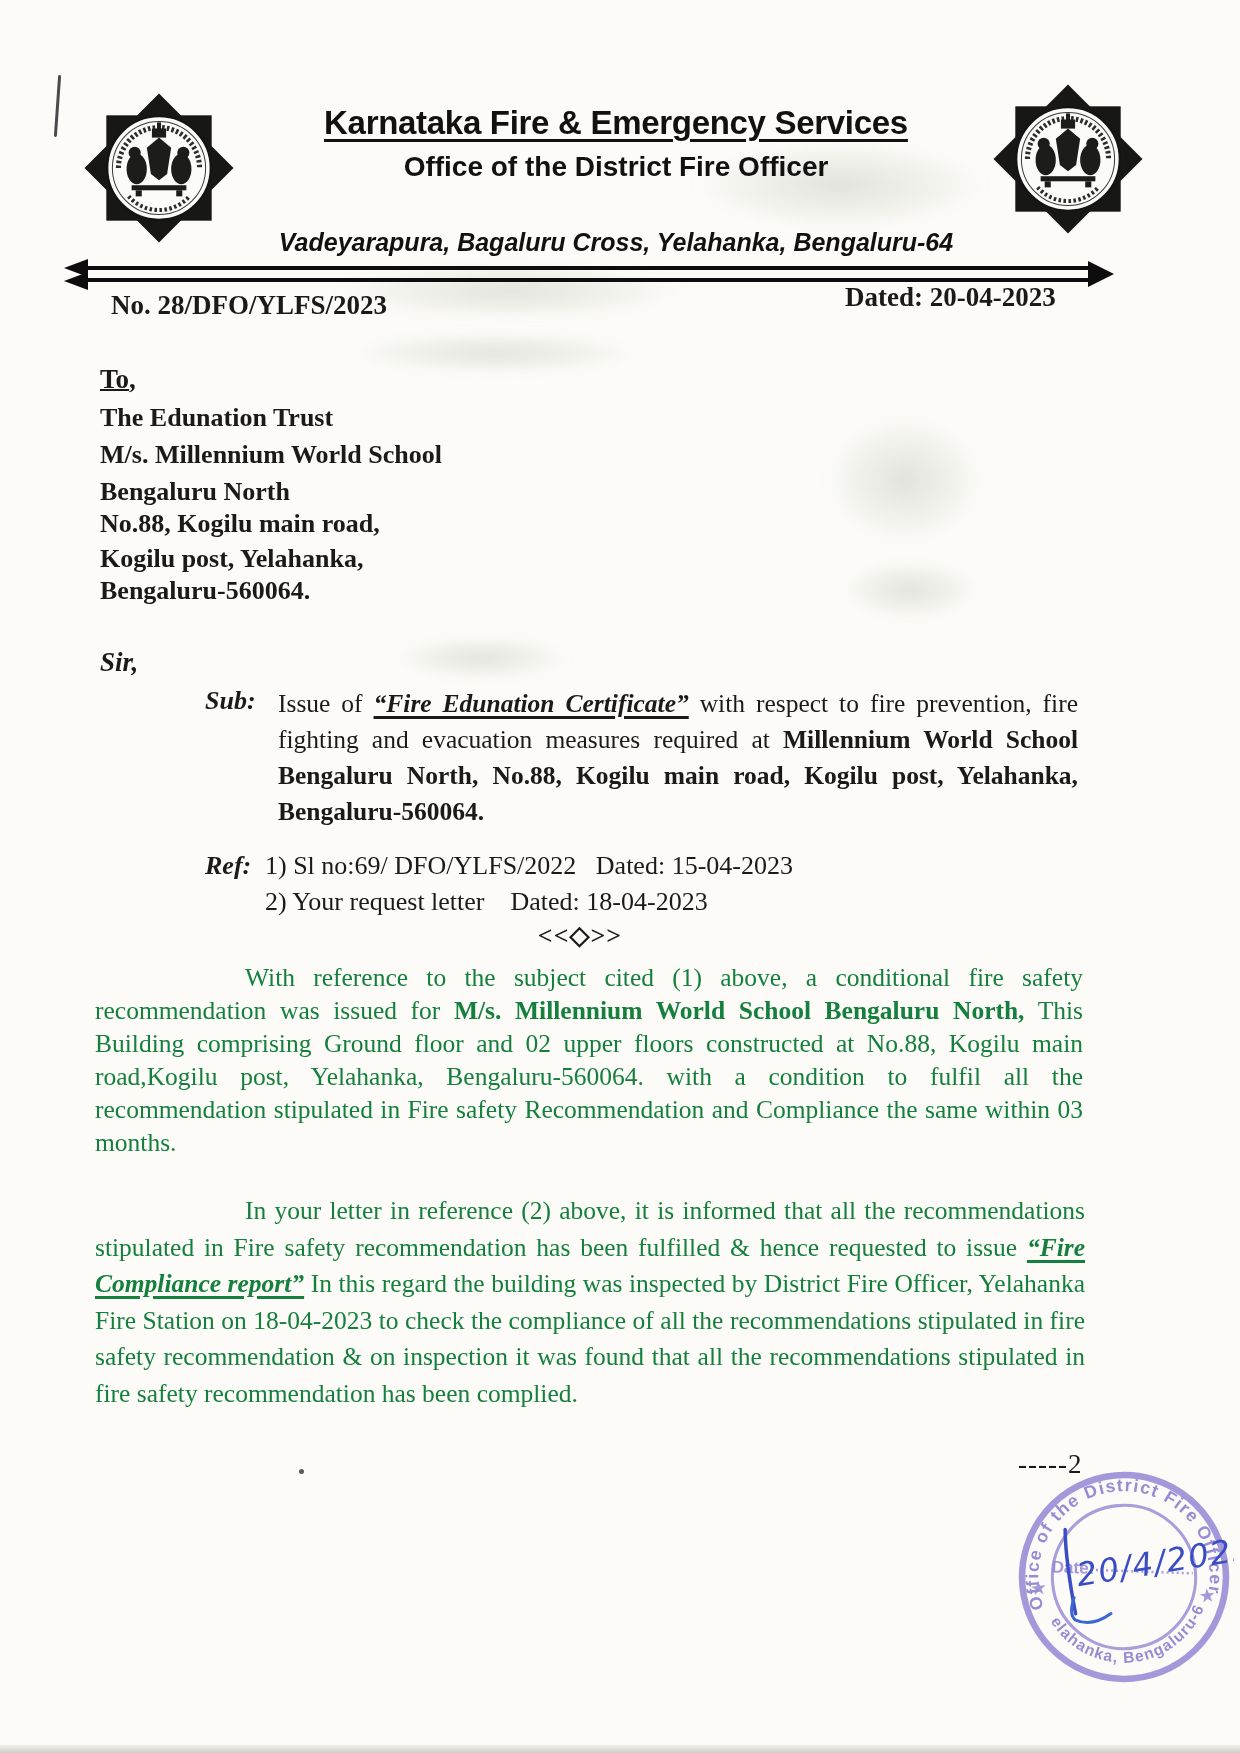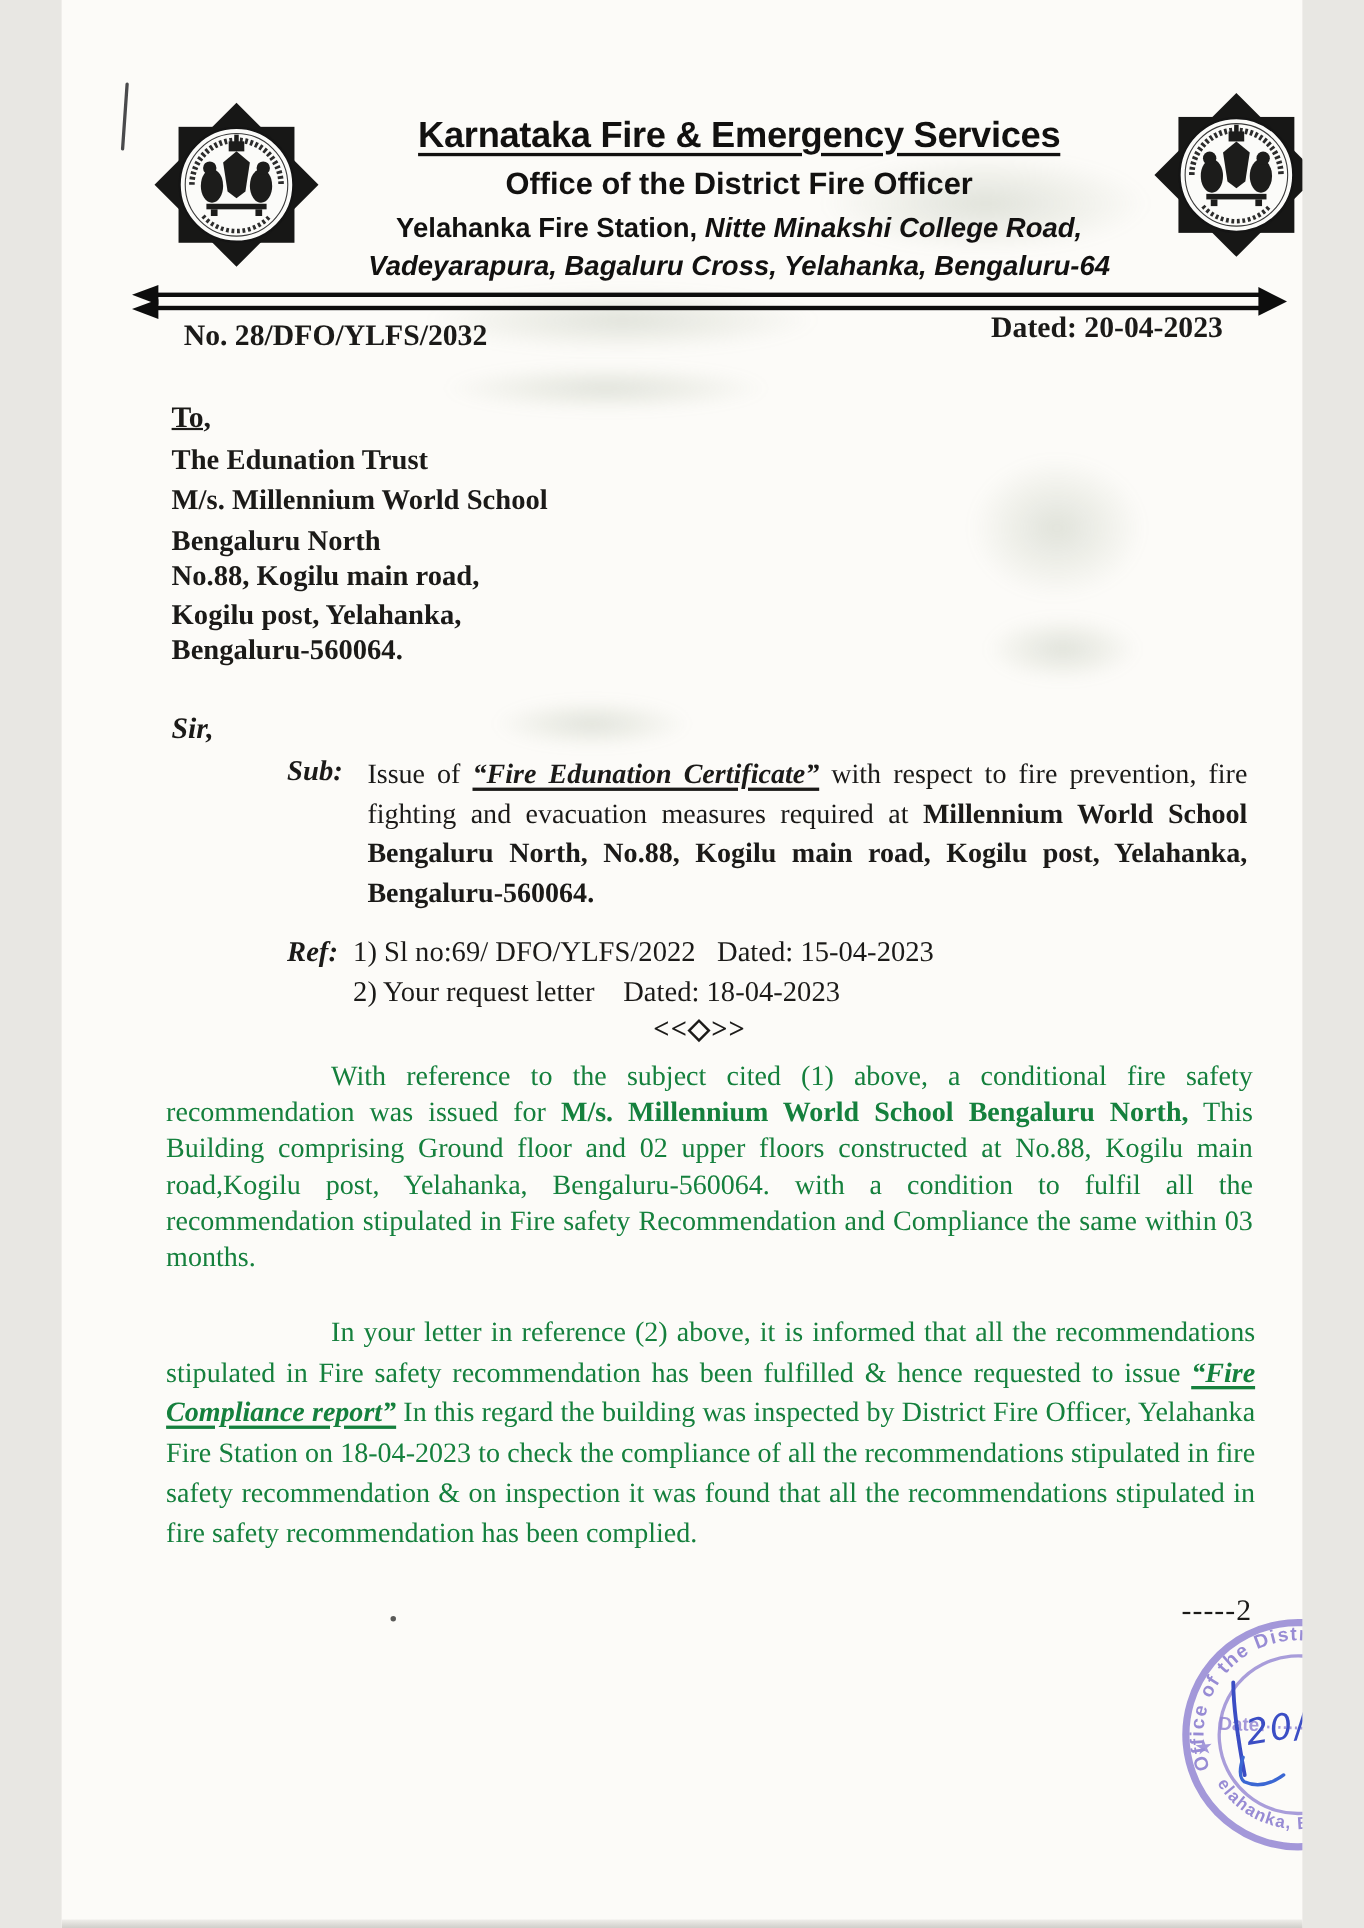--- a/index.html
+++ b/index.html
@@ -1,17 +1,17 @@
 <!DOCTYPE html>
 <html><head>
 <meta charset="utf-8">
 <style>
   html,body{margin:0;padding:0;background:#e8e7e3;}
   .page{
-    position:relative; width:1128px; height:1753px; margin:0 auto;
+    position:relative; width:1240px; height:1753px; margin:0 auto;
     background:#fcfbf8; overflow:hidden;
     font-family:"Liberation Serif", serif; color:#1b1a18;
   }
   
   .hdr-line{position:absolute; left:246px; width:740px; text-align:center;
     font-family:"Liberation Sans", sans-serif; font-weight:bold; color:#121110;}
   .hdr-org{top:104px; font-size:33px; letter-spacing:-0.3px;
     text-decoration:underline; text-decoration-thickness:3px; text-underline-offset:5px;}
   .hdr-office{top:151px; font-size:28px;}
   .hdr-station{top:193px; font-size:25px;}
@@ -133,30 +133,29 @@
       <ellipse cx="97" cy="76" rx="10" ry="15"></ellipse>
       <circle cx="99" cy="60" r="6"></circle>
       <rect x="48" y="92" width="54" height="5"></rect>
       <rect x="52" y="97" width="6" height="6"></rect>
       <rect x="92" y="97" width="6" height="6"></rect>
     </g>
   </svg>
 
   <div class="hdr-line hdr-org">Karnataka Fire &amp; Emergency Services</div>
   <div class="hdr-line hdr-office">Office of the District Fire Officer</div>
-  <div class="hdr-line hdr-station"><span>Yelahanka Fire Station, </span><span class="it">Nitte Minakshi College Road,</span></div>
   <div class="hdr-line hdr-addr">Vadeyarapura, Bagaluru Cross, Yelahanka, Bengaluru-64</div>
 
   <div class="rule rule-1"></div>
   <div class="rule rule-2"></div>
   <div class="arr arr-l1"></div>
   <div class="arr arr-l2"></div>
   <div class="arr arr-r"></div>
 
-  <div class="letter-no">No. 28/DFO/YLFS/2032</div>
+  <div class="letter-no">No. 28/DFO/YLFS/2023</div>
   <div class="letter-date">Dated: 20-04-2023</div>
 
   <div class="to">To,</div>
   <div class="rcpt r0">The Edunation Trust</div>
   <div class="rcpt r1">M/s. Millennium World School</div>
   <div class="rcpt r2">Bengaluru North</div>
   <div class="rcpt r3">No.88, Kogilu main road,</div>
   <div class="rcpt r4">Kogilu post, Yelahanka,</div>
   <div class="rcpt r5">Bengaluru-560064.</div>
 

